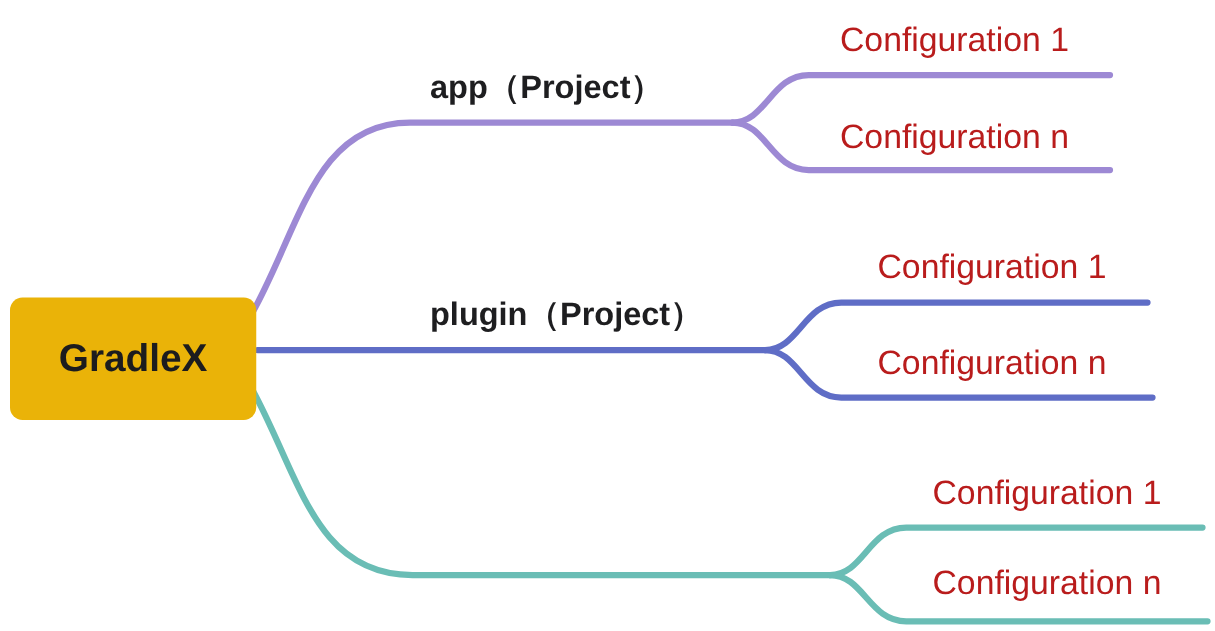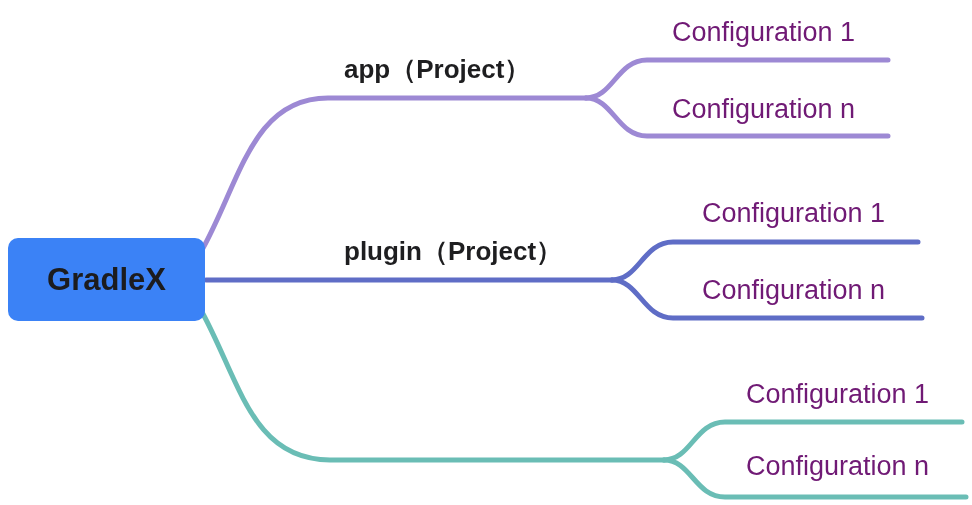--- a/index.html
+++ b/index.html
@@ -23,43 +23,43 @@
   .branch-path {
     fill: none;
     stroke-width: 5;
     stroke-linecap: round;
   }
   .root-node {
     position: absolute;
     left: 8px;
     top: 238px;
     width: 197px;
-    height: 83px;
-    background: #3b82f6;
+    height: 98px;
+    background: #eab308;
     border-radius: 10px;
     display: flex;
     align-items: center;
     justify-content: center;
     font-size: 31px;
     font-weight: bold;
     color: #1c1c1e;
   }
   .branch-label {
     position: absolute;
     font-size: 26px;
     font-weight: bold;
     color: #1e1e20;
     white-space: nowrap;
     line-height: 32px;
   }
   .config-label {
     position: absolute;
     font-size: 27px;
     font-weight: 400;
-    color: #701a75;
+    color: #b91c1c;
     white-space: nowrap;
     line-height: 32px;
   }
   .lbl-app     { left: 344px; top: 53px; }
   .lbl-plugin  { left: 344px; top: 235px; }
   .lbl-module  { left: 344px; top: 413px; }
   .cfg-app-1    { left: 672px; top: 16px; }
   .cfg-app-n    { left: 672px; top: 93px; }
   .cfg-plugin-1 { left: 702px; top: 197px; }
   .cfg-plugin-n { left: 702px; top: 274px; }

